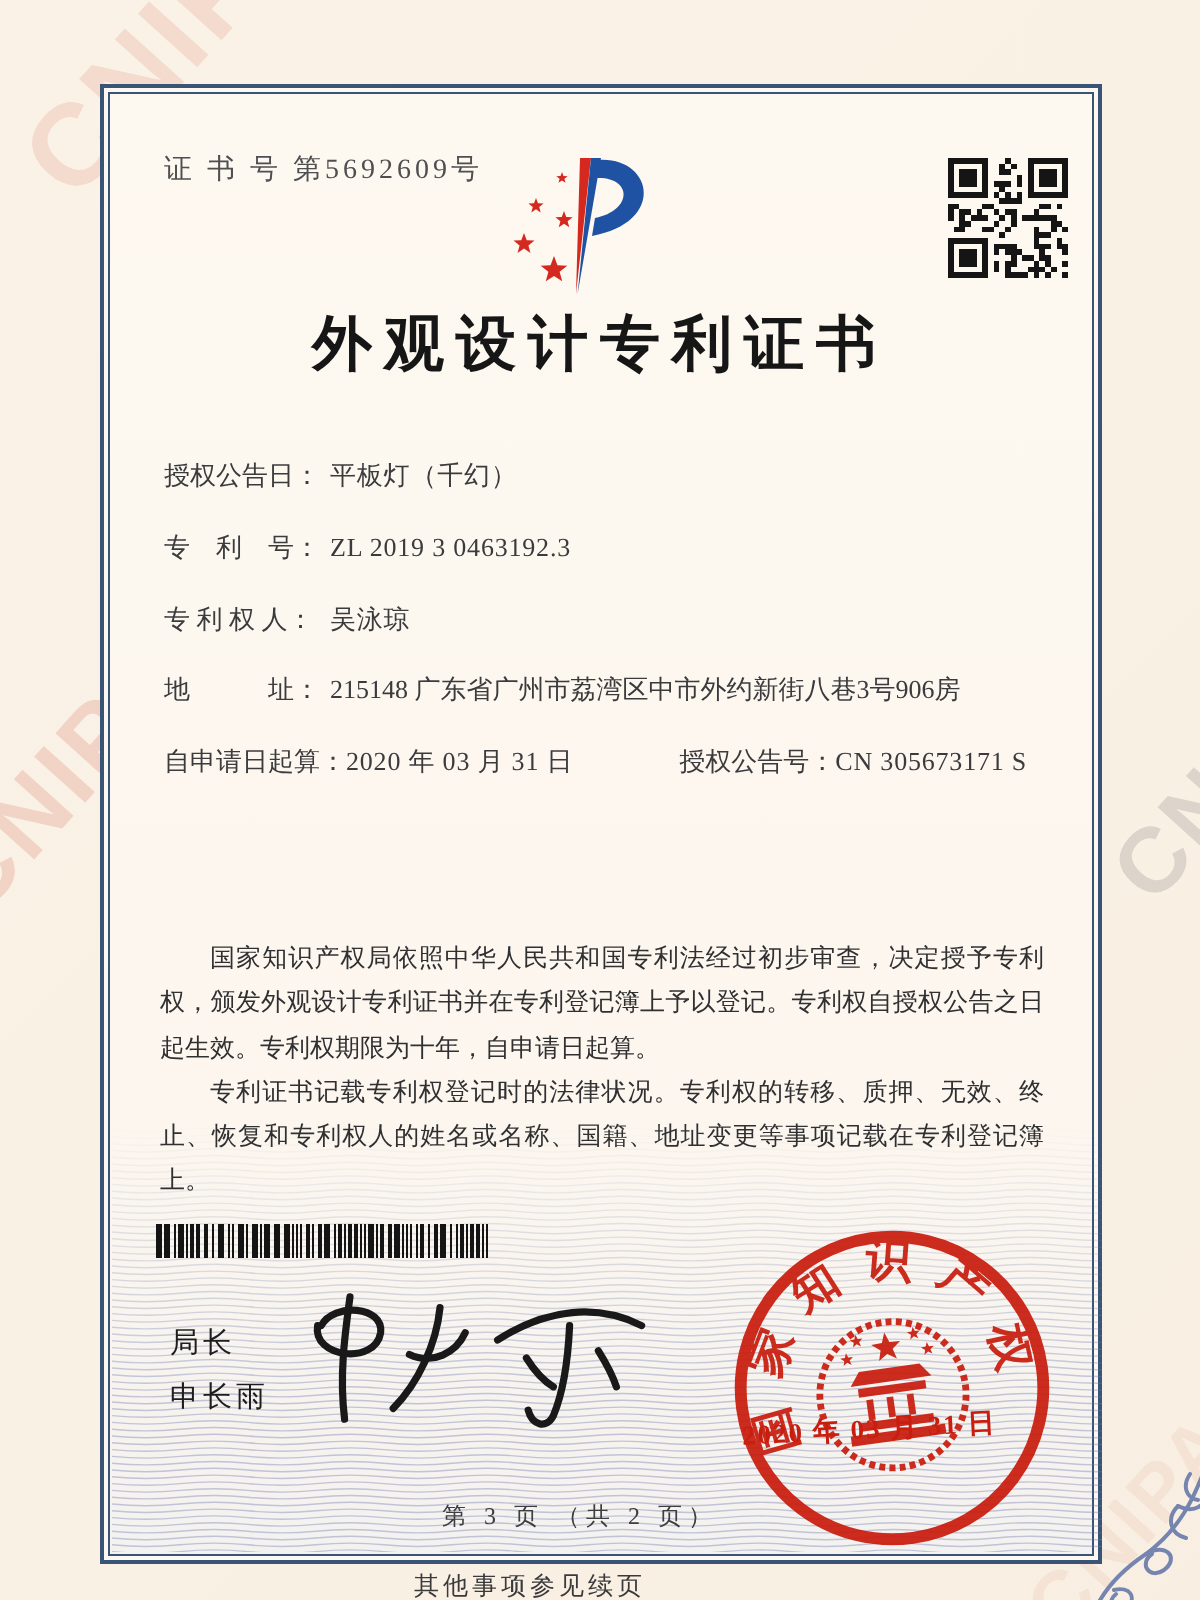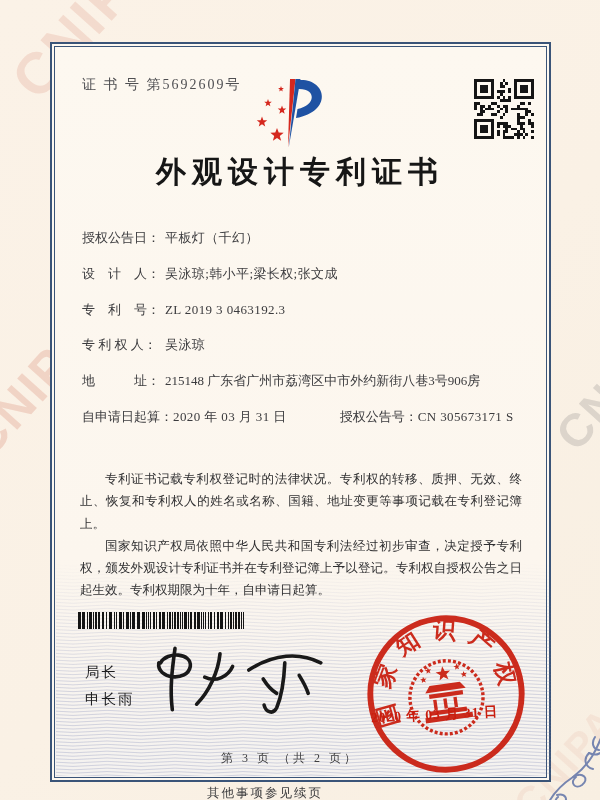--- a/index.html
+++ b/index.html
@@ -393,24 +393,20 @@
     </svg>
 
   <div class="cert-title">外观设计专利证书</div>
 
   <div class="fields">
     <div class="field-row">
       <span class="field-label">授权公告日：</span>
       <span class="field-value">平板灯（千幻）</span>
     </div>
     <div class="field-row">
-      <span class="field-label">设　计　人：</span>
-      <span class="field-value">吴泳琼;韩小平;梁长权;张文成</span>
-    </div>
-    <div class="field-row">
       <span class="field-label">专　利　号：</span>
       <span class="field-value">ZL 2019 3 0463192.3</span>
     </div>
     <div class="field-row">
       <span class="field-label">专 利 权 人：</span>
       <span class="field-value">吴泳琼</span>
     </div>
     <div class="field-row">
       <span class="field-label">地　　　址：</span>
       <span class="field-value" style="letter-spacing:0;">215148 广东省广州市荔湾区中市外约新街八巷3号906房</span>
@@ -419,22 +415,22 @@
       <span class="field-label">自申请日起算：</span>
       <span class="field-value">2020 年 03 月 31 日</span>
       <span class="grant-right">
         <span class="field-label" style="flex-basis:auto;">授权公告号：</span>
         <span class="field-value">CN 305673171 S</span>
       </span>
     </div>
   </div>
 
   <div class="paragraphs">
+    <p>国家知识产权局依照中华人民共和国专利法经过初步审查，决定授予专利权，颁发外观设计专利证书并在专利登记簿上予以登记。专利权自授权公告之日起生效。专利权期限为十年，自申请日起算。</p>
     <p>专利证书记载专利权登记时的法律状况。专利权的转移、质押、无效、终止、恢复和专利权人的姓名或名称、国籍、地址变更等事项记载在专利登记簿上。</p>
-    <p>国家知识产权局依照中华人民共和国专利法经过初步审查，决定授予专利权，颁发外观设计专利证书并在专利登记簿上予以登记。专利权自授权公告之日起生效。专利权期限为十年，自申请日起算。</p>
   </div>
 
   <div class="barcode" id="barcode">
       <div style="width: 3px; background: rgb(20, 20, 20); margin-right: 1px;"></div>
       <div style="width: 3px; background: rgb(20, 20, 20); margin-right: 2px;"></div>
       <div style="width: 1px; background: rgb(20, 20, 20); margin-right: 1px;"></div>
       <div style="width: 3px; background: rgb(20, 20, 20); margin-right: 1px;"></div>
       <div style="width: 1px; background: rgb(20, 20, 20); margin-right: 1px;"></div>
       <div style="width: 2px; background: rgb(20, 20, 20); margin-right: 1px;"></div>
       <div style="width: 2px; background: rgb(20, 20, 20); margin-right: 2px;"></div>

